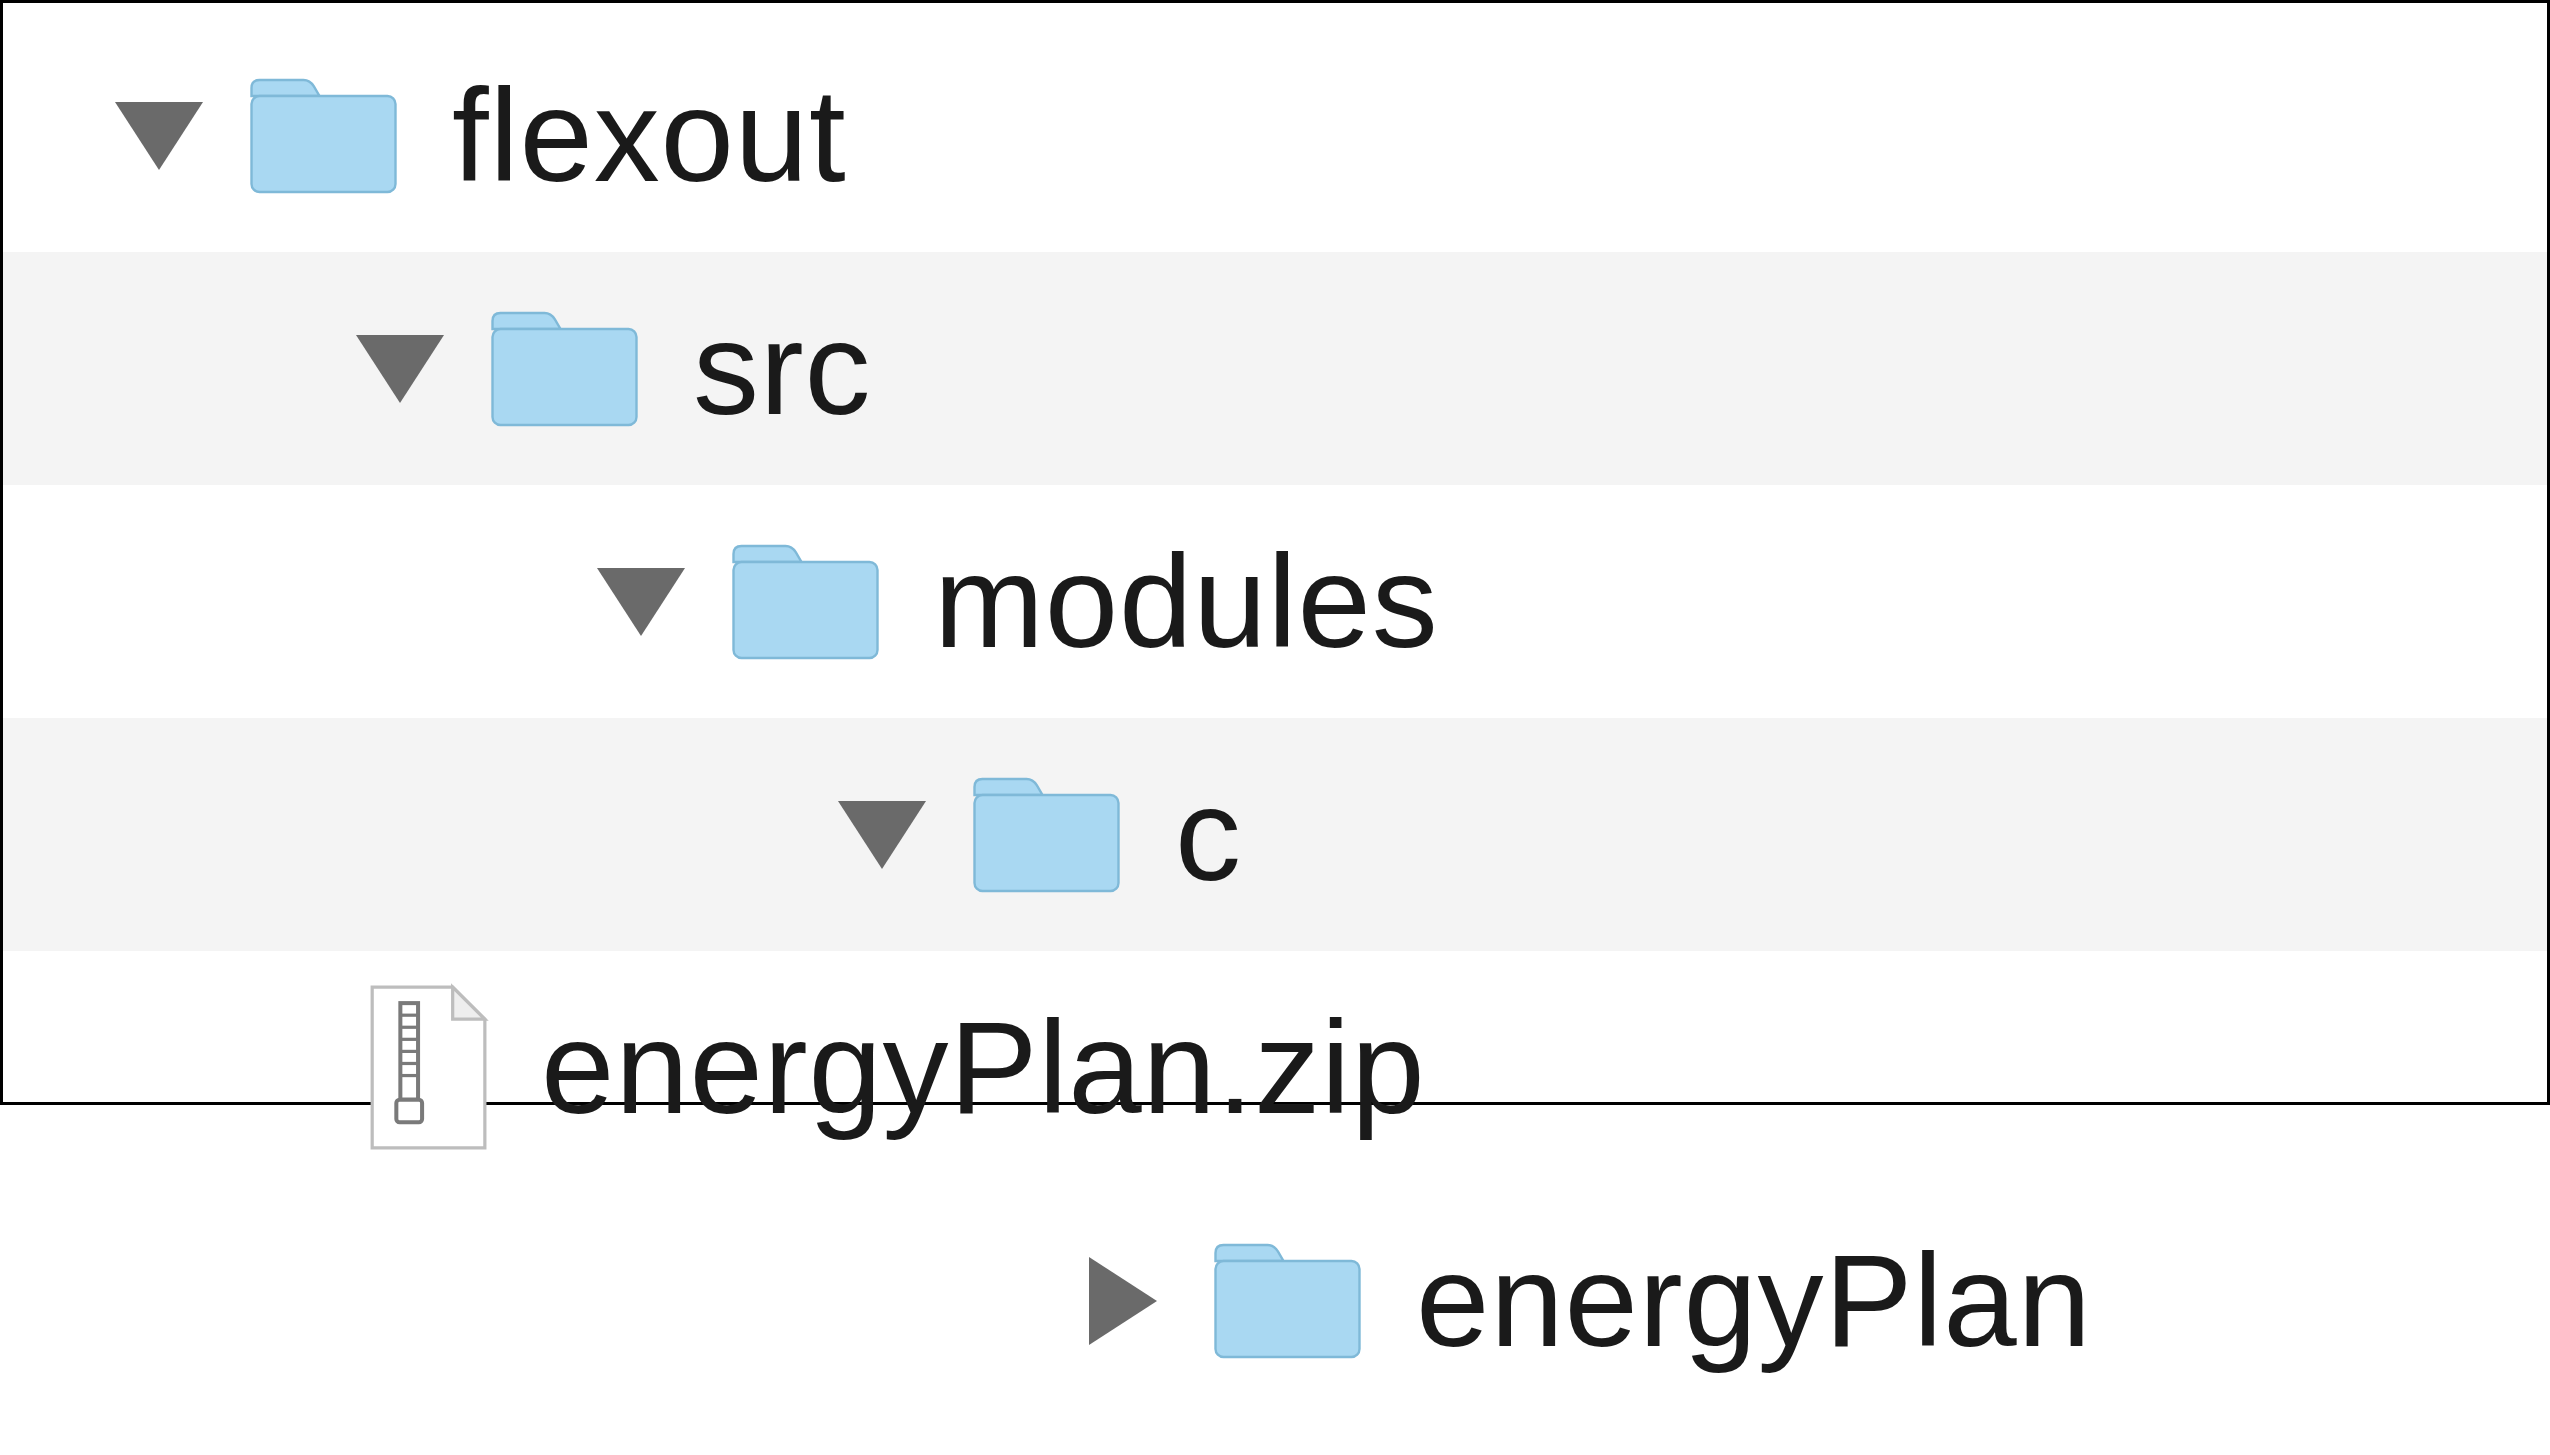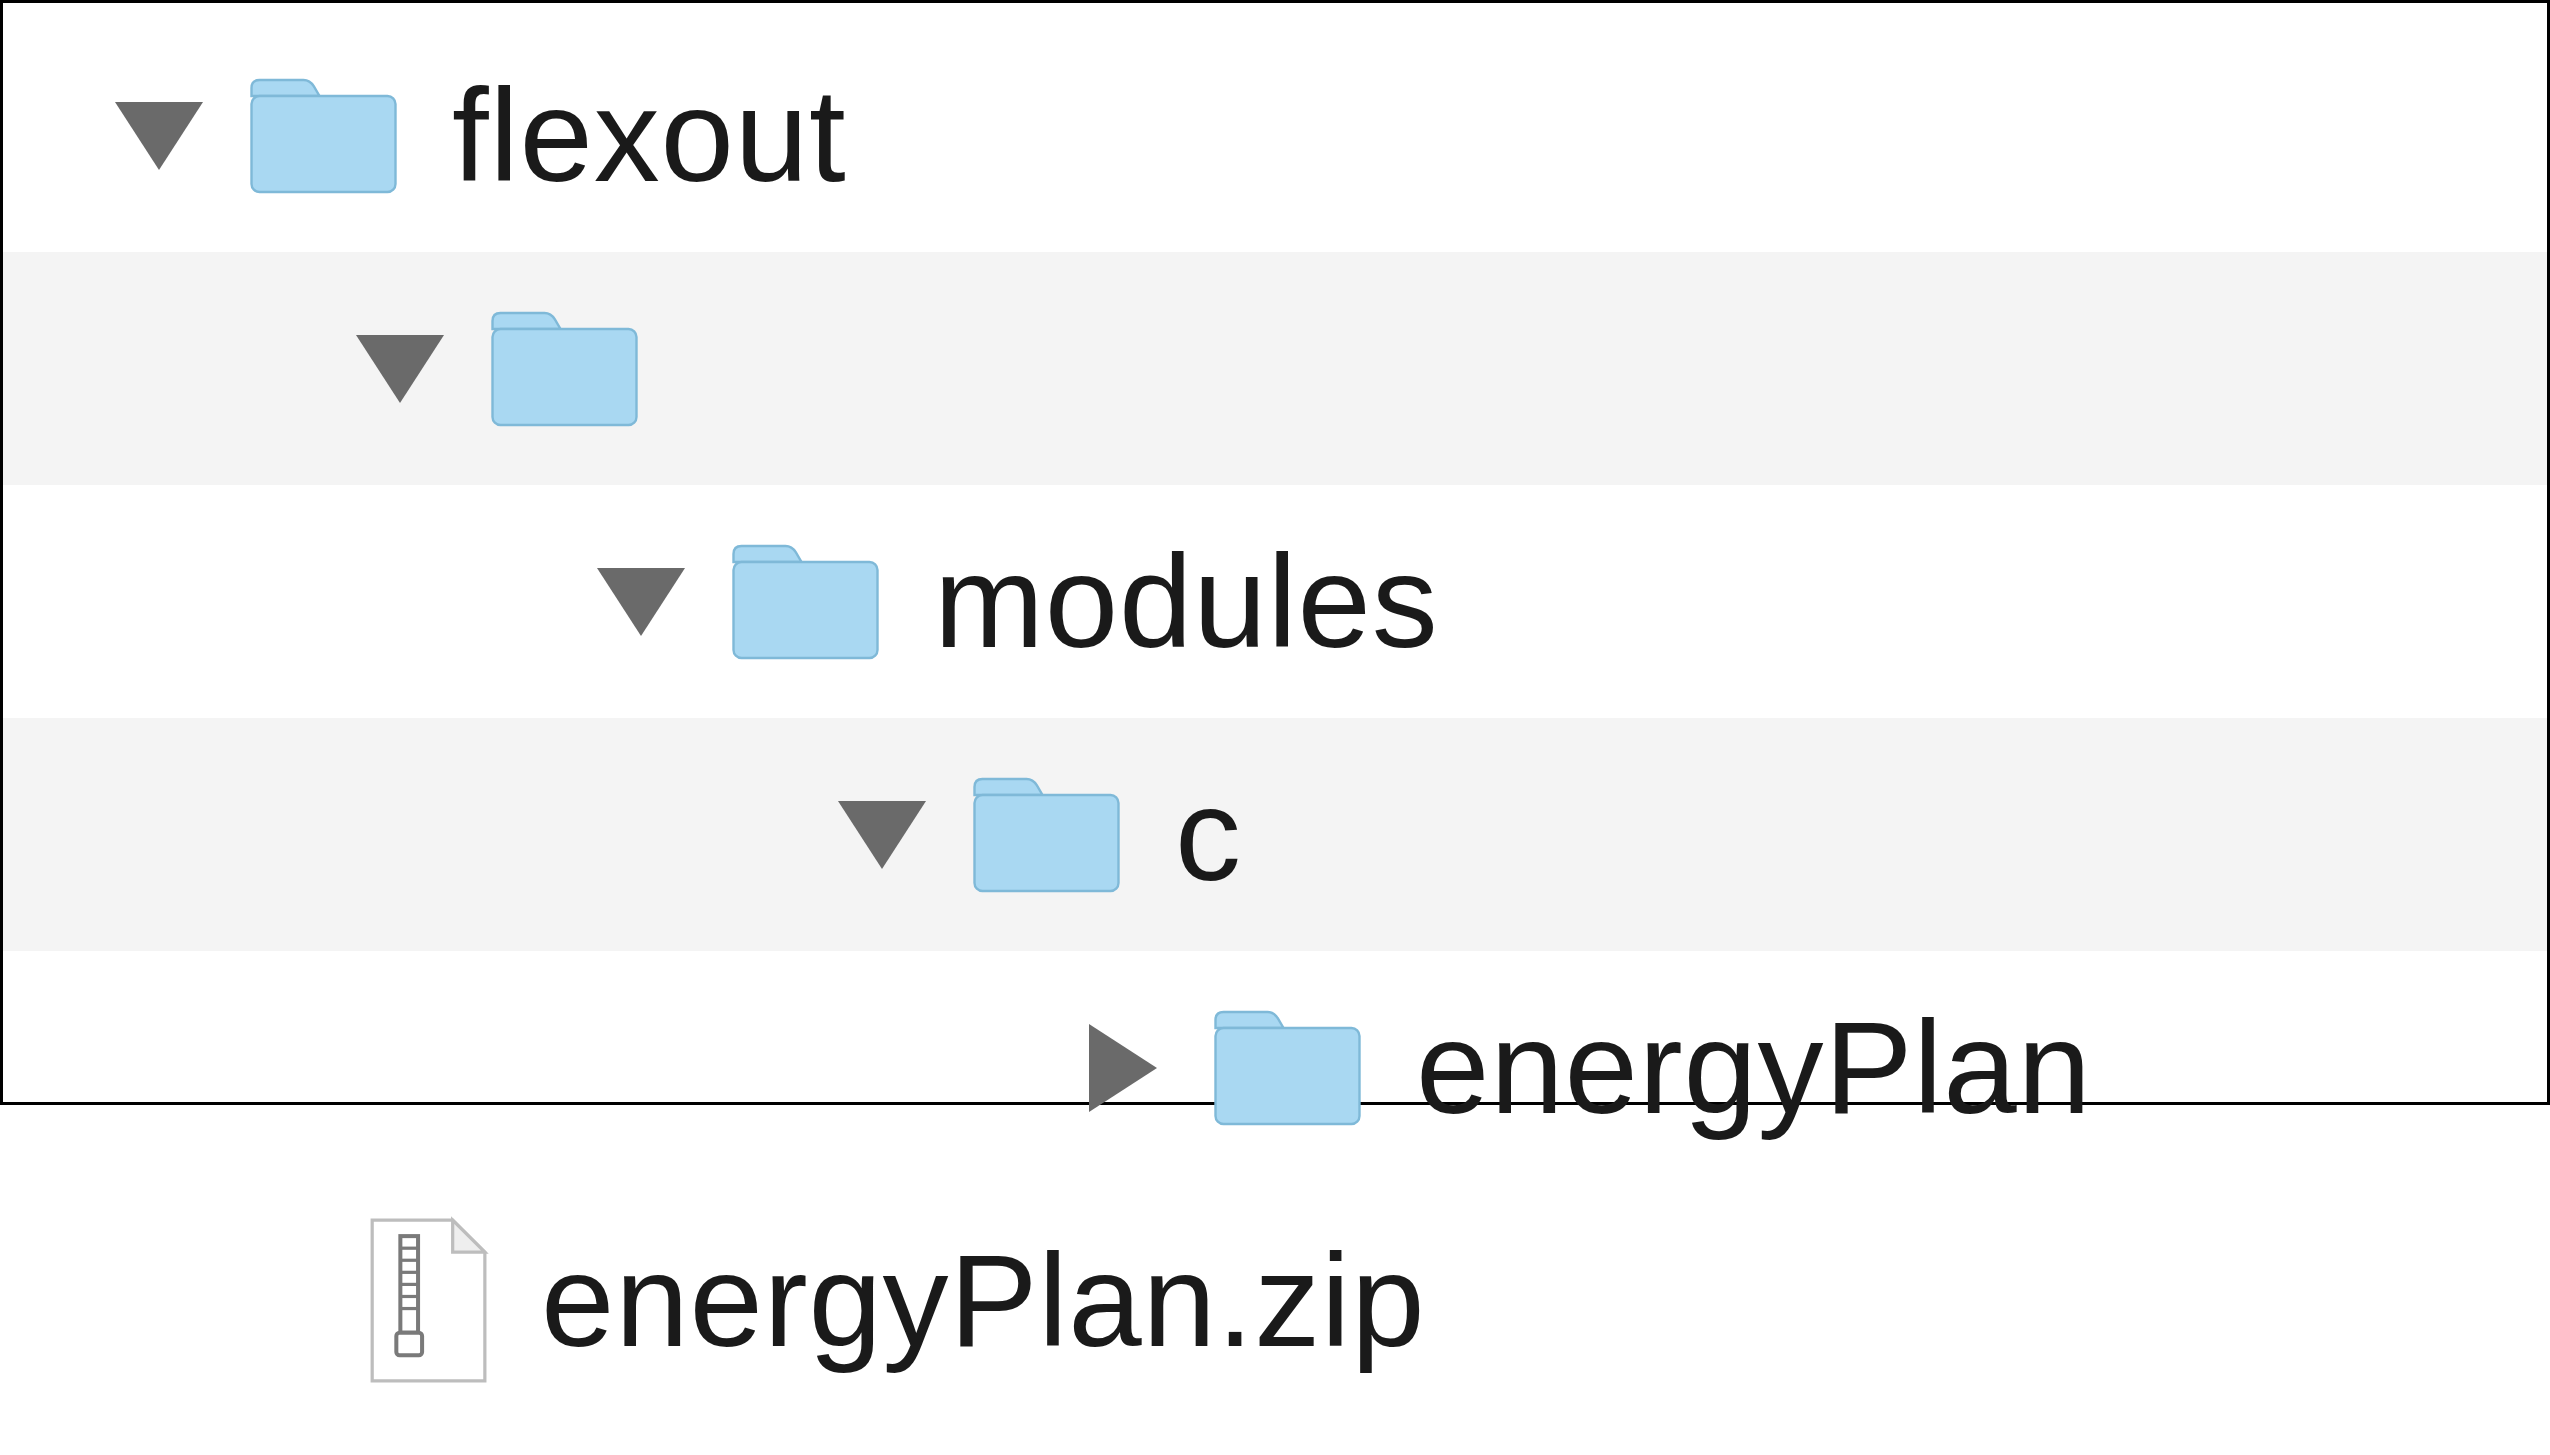--- a/index.html
+++ b/index.html
@@ -106,20 +106,21 @@
     <span class="indent"></span>
     <span class="disclosure">
         <span class="tri-down"></span>
       </span>
     <span class="folder">
       <svg viewBox="0 0 200 160">
         <path d="M10 30 L10 20 Q10 10 20 10 L75 10 Q83 10 88 18 L95 30 Z" fill="#a9d8f2" stroke="#7fb9d8" stroke-width="3"></path>
         <rect x="10" y="30" width="180" height="120" rx="10" ry="10" fill="#a9d8f2" stroke="#7fb9d8" stroke-width="3"></rect>
       </svg>
     </span>
+    <span class="label">src</span>
   </div>
 
   <div class="row">
     <span class="pad"></span>
     <span class="indent"></span>
     <span class="indent"></span>
     <span class="disclosure">
         <span class="tri-down"></span>
       </span>
     <span class="folder">
@@ -144,49 +145,49 @@
         <path d="M10 30 L10 20 Q10 10 20 10 L75 10 Q83 10 88 18 L95 30 Z" fill="#a9d8f2" stroke="#7fb9d8" stroke-width="3"></path>
         <rect x="10" y="30" width="180" height="120" rx="10" ry="10" fill="#a9d8f2" stroke="#7fb9d8" stroke-width="3"></rect>
       </svg>
     </span>
     <span class="label">c</span>
   </div>
 
   <div class="row">
     <span class="pad"></span>
     <span class="indent"></span>
-    <span class="indent"></span>
-    <span class="indent"></span>
-    <span class="indent"></span>
-    <span class="disclosure">
-        <span class="tri-right"></span>
-      </span>
-    <span class="folder">
-      <svg viewBox="0 0 200 160">
-        <path d="M10 30 L10 20 Q10 10 20 10 L75 10 Q83 10 88 18 L95 30 Z" fill="#a9d8f2" stroke="#7fb9d8" stroke-width="3"></path>
-        <rect x="10" y="30" width="180" height="120" rx="10" ry="10" fill="#a9d8f2" stroke="#7fb9d8" stroke-width="3"></rect>
-      </svg>
-    </span>
-    <span class="label">energyPlan</span>
-  </div>
-
-  <div class="row">
-    <span class="pad"></span>
-    <span class="indent"></span>
     <span class="file">
       <svg viewBox="0 0 170 210">
         <path d="M20 5 L120 5 L160 45 L160 205 L20 205 Z" fill="#ffffff" stroke="#bdbdbd" stroke-width="4"></path>
         <path d="M120 5 L120 45 L160 45 Z" fill="#eeeeee" stroke="#bdbdbd" stroke-width="4"></path>
         <rect x="55" y="25" width="22" height="120" fill="none" stroke="#7a7a7a" stroke-width="5"></rect>
         <line x1="55" y1="40" x2="77" y2="40" stroke="#7a7a7a" stroke-width="4"></line>
         <line x1="55" y1="55" x2="77" y2="55" stroke="#7a7a7a" stroke-width="4"></line>
         <line x1="55" y1="70" x2="77" y2="70" stroke="#7a7a7a" stroke-width="4"></line>
         <line x1="55" y1="85" x2="77" y2="85" stroke="#7a7a7a" stroke-width="4"></line>
         <line x1="55" y1="100" x2="77" y2="100" stroke="#7a7a7a" stroke-width="4"></line>
         <line x1="55" y1="115" x2="77" y2="115" stroke="#7a7a7a" stroke-width="4"></line>
         <rect x="50" y="145" width="32" height="28" rx="4" fill="#ffffff" stroke="#7a7a7a" stroke-width="5"></rect>
       </svg>
     </span>
     <span class="label">energyPlan.zip</span>
   </div>
 
+  <div class="row">
+    <span class="pad"></span>
+    <span class="indent"></span>
+    <span class="indent"></span>
+    <span class="indent"></span>
+    <span class="indent"></span>
+    <span class="disclosure">
+        <span class="tri-right"></span>
+      </span>
+    <span class="folder">
+      <svg viewBox="0 0 200 160">
+        <path d="M10 30 L10 20 Q10 10 20 10 L75 10 Q83 10 88 18 L95 30 Z" fill="#a9d8f2" stroke="#7fb9d8" stroke-width="3"></path>
+        <rect x="10" y="30" width="180" height="120" rx="10" ry="10" fill="#a9d8f2" stroke="#7fb9d8" stroke-width="3"></rect>
+      </svg>
+    </span>
+    <span class="label">energyPlan</span>
+  </div>
+
 </div>
 
 
 </body></html>

